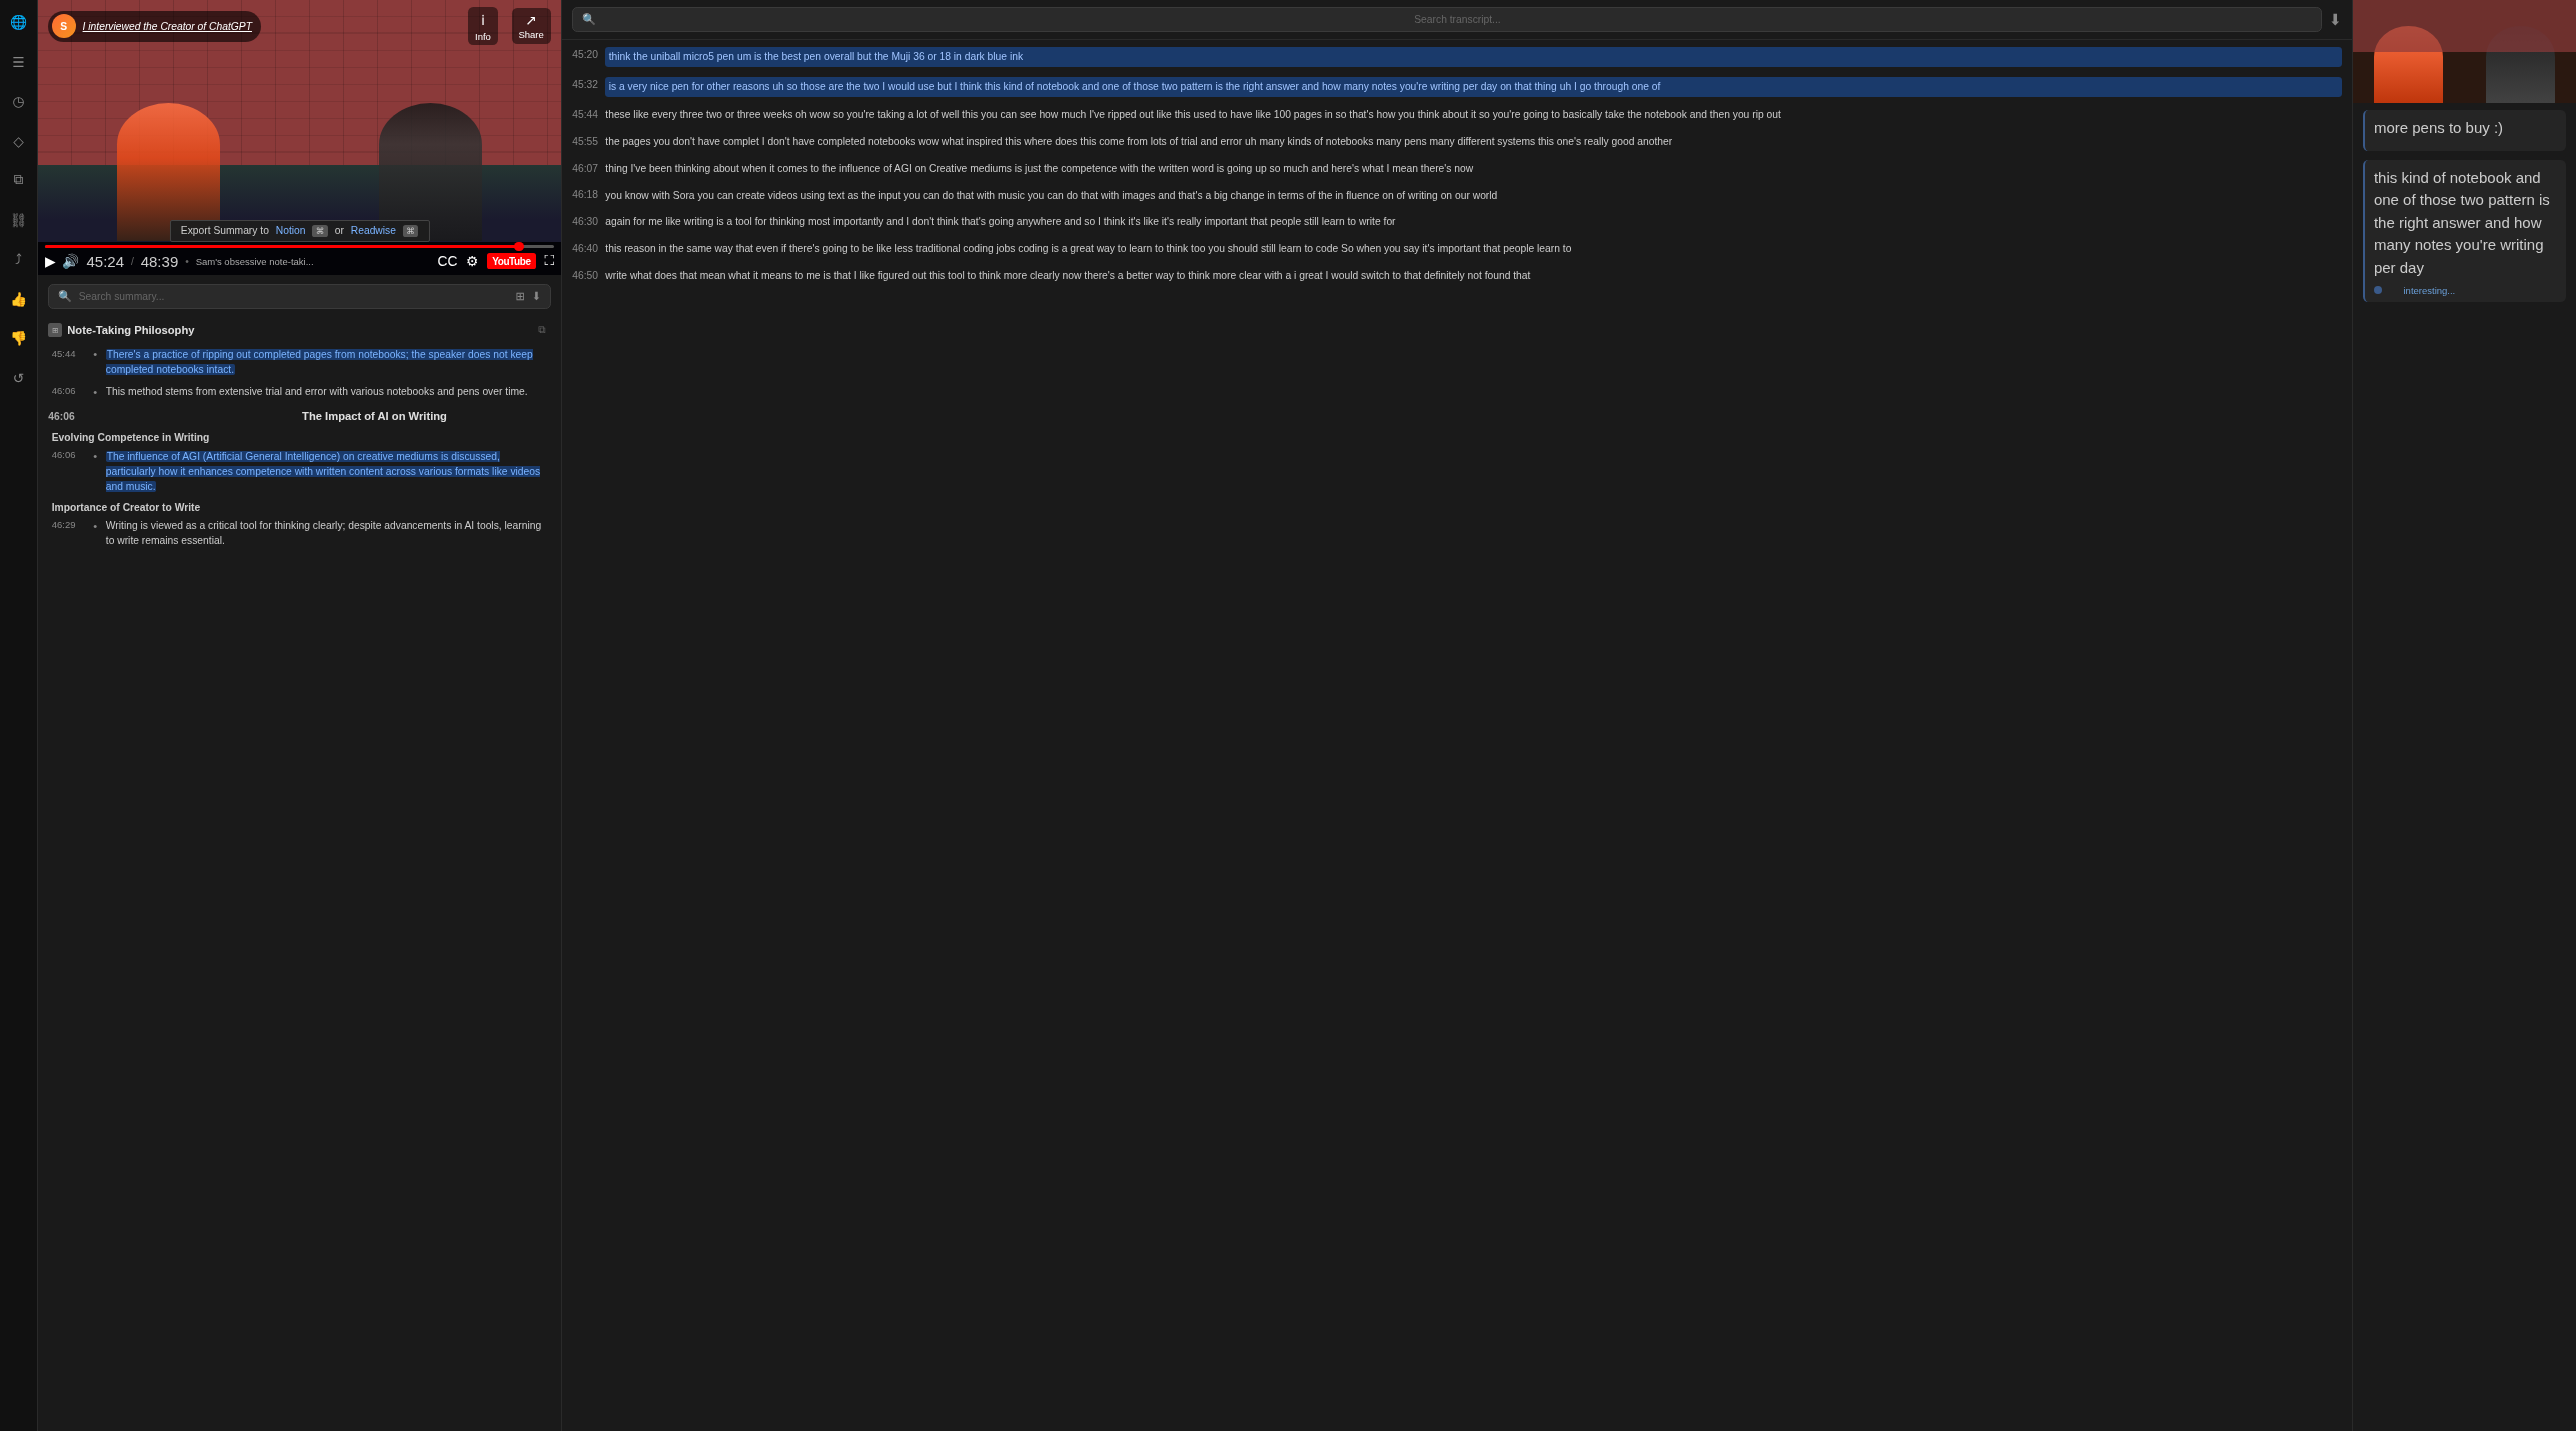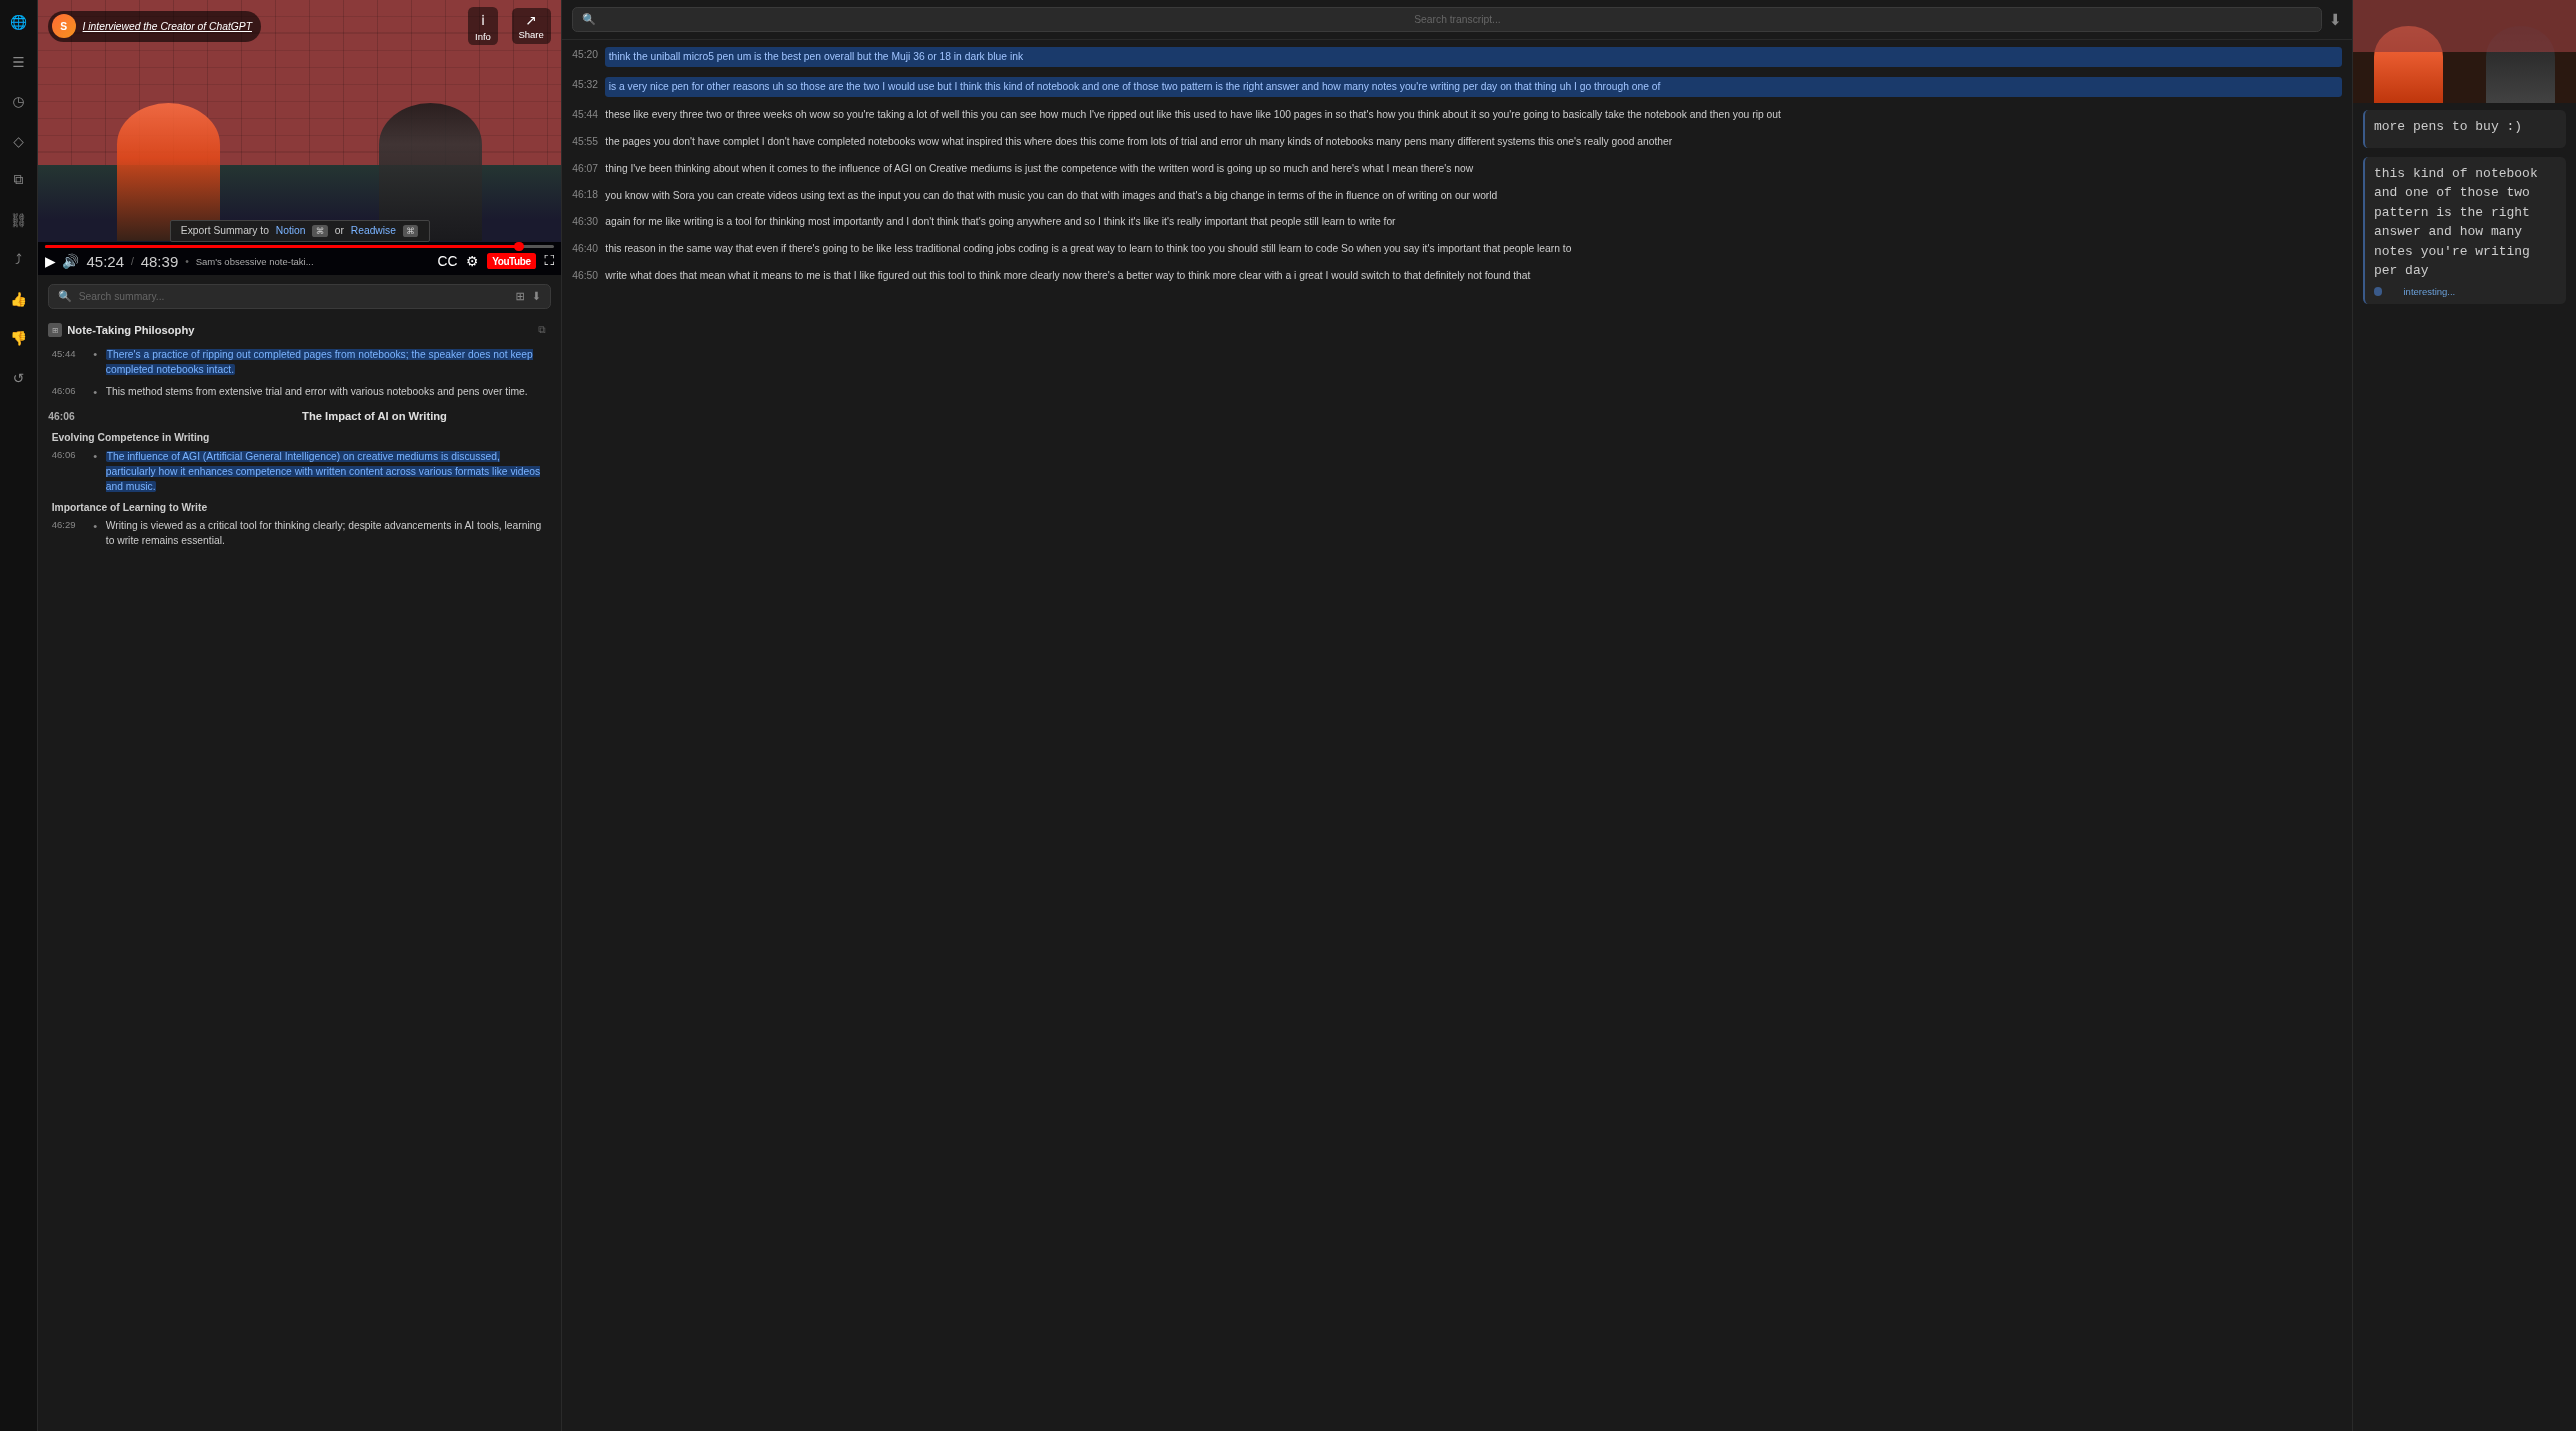--- a/index.html
+++ b/index.html
@@ -479,25 +479,24 @@
       padding: 6.9px 10.3px;
     }
     .annotation-note {
       background: #252525;
       border-radius: 5.2px;
       padding: 6.9px 8.6px;
       margin-bottom: 8.6px;
       border-left: 2.6px solid #3a5a8a;
     }
     .annotation-note-text {
-      font-size: 13px;
+      font-size: 15px;
       color: #ccc;
       line-height: 1.5;
       margin-bottom: 5.2px;
-      font-family: Liberation Mono, monospace;
     }
     .annotation-tag {
       display: flex;
       align-items: center;
       gap: 21px;
       font-size: 9.5px;
       color: #6a9fd8;
     }
     .annotation-tag-icon {
       width: 8.6px;
@@ -643,21 +642,21 @@
         <div class="bullet-item">
           <span class="bullet-time">46:06</span>
           <span class="bullet-dot">•</span>
           <span class="bullet-content">
             <span class="highlighted-text">The influence of AGI (Artificial General Intelligence) on creative mediums is discussed, particularly how it enhances competence with written content across various formats like videos and music.</span>
           </span>
         </div>
       </div>
 
       <div class="summary-section">
-        <div class="subsection-title">Importance of Learning to Write</div>
+        <div class="subsection-title">Importance of Creator to Write</div>
         <div class="bullet-item">
           <span class="bullet-time">46:29</span>
           <span class="bullet-dot">•</span>
           <span class="bullet-content">Writing is viewed as a critical tool for thinking clearly; despite advancements in AI tools, learning to write remains essential.</span>
         </div>
       </div>
     </div>
   </div>
 
   <div class="transcript-panel">

